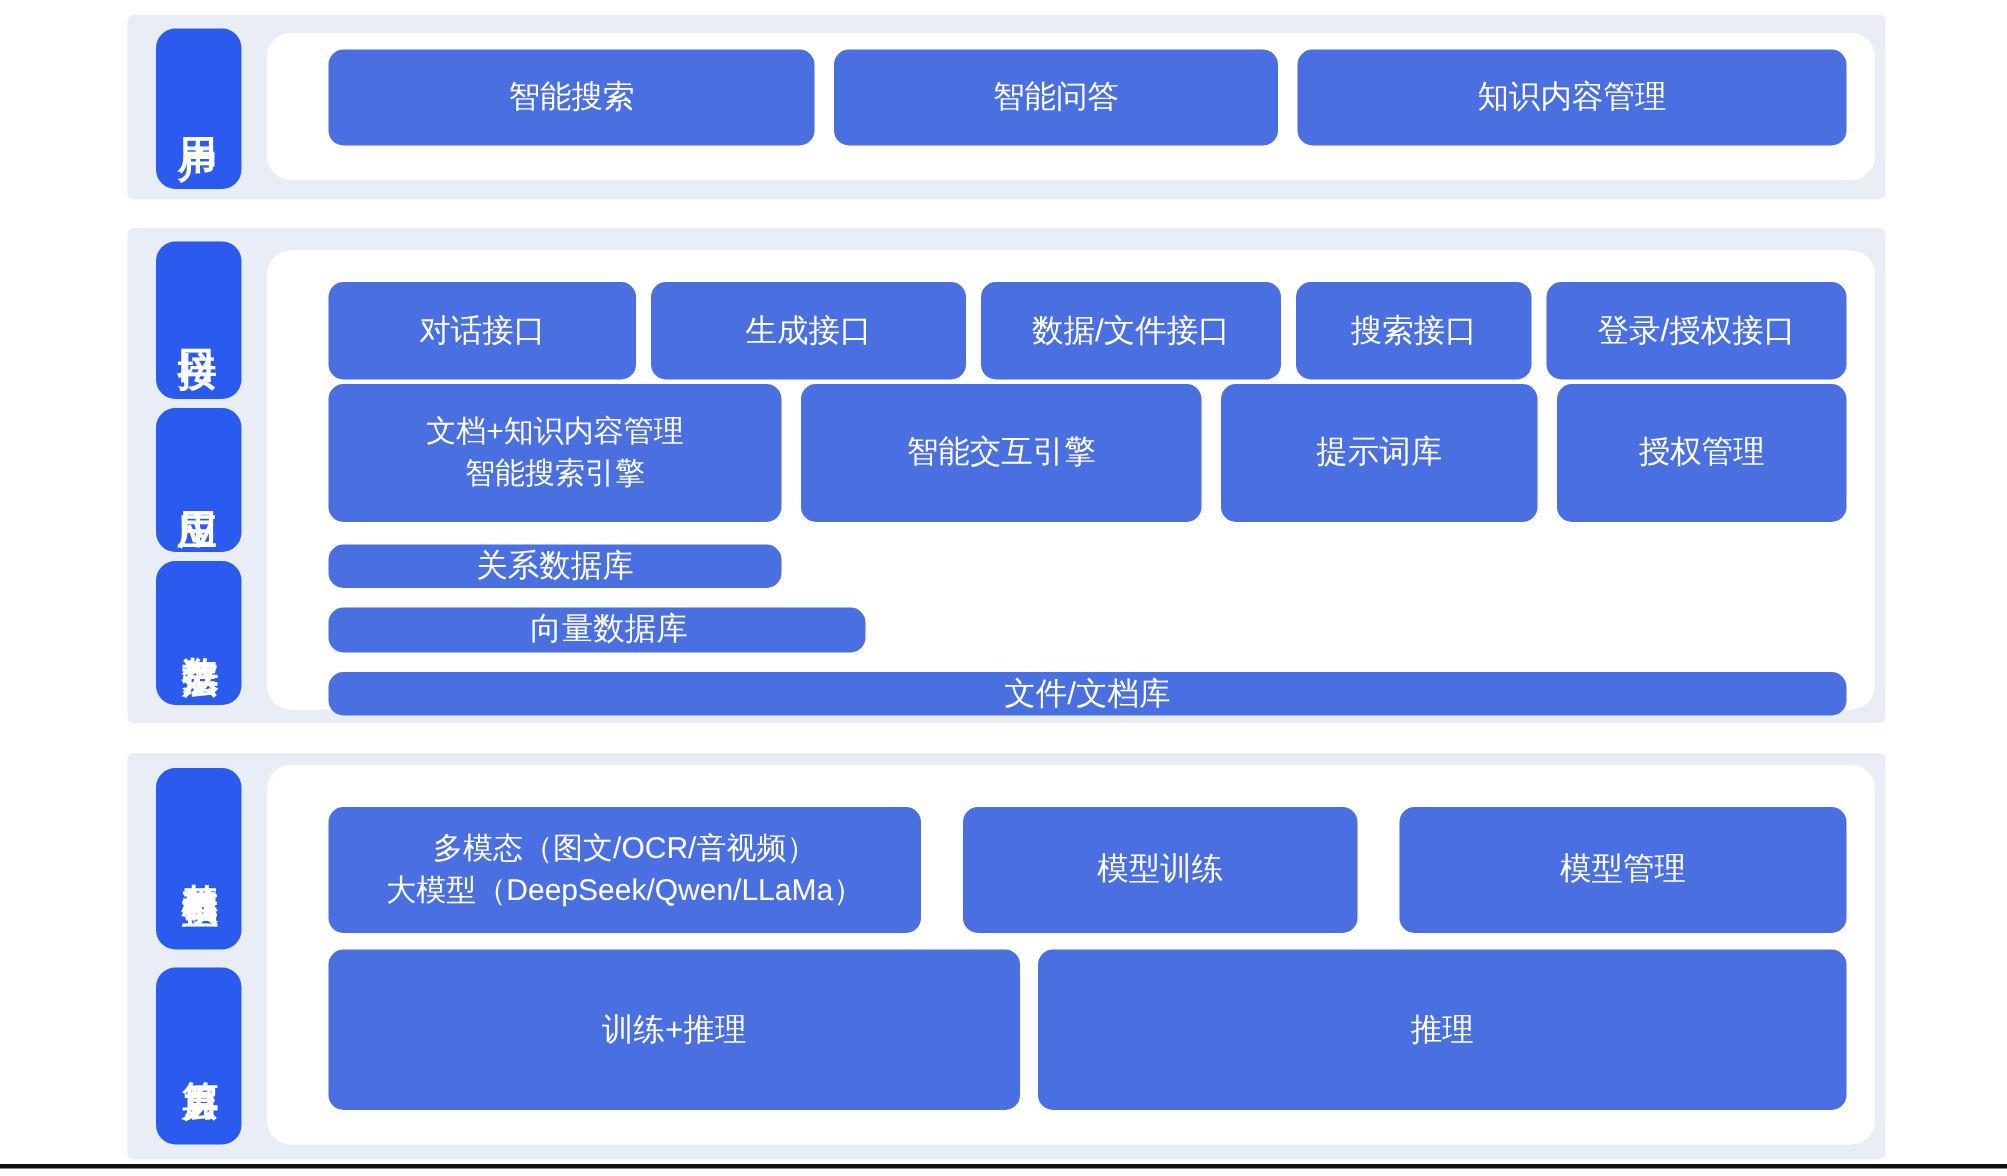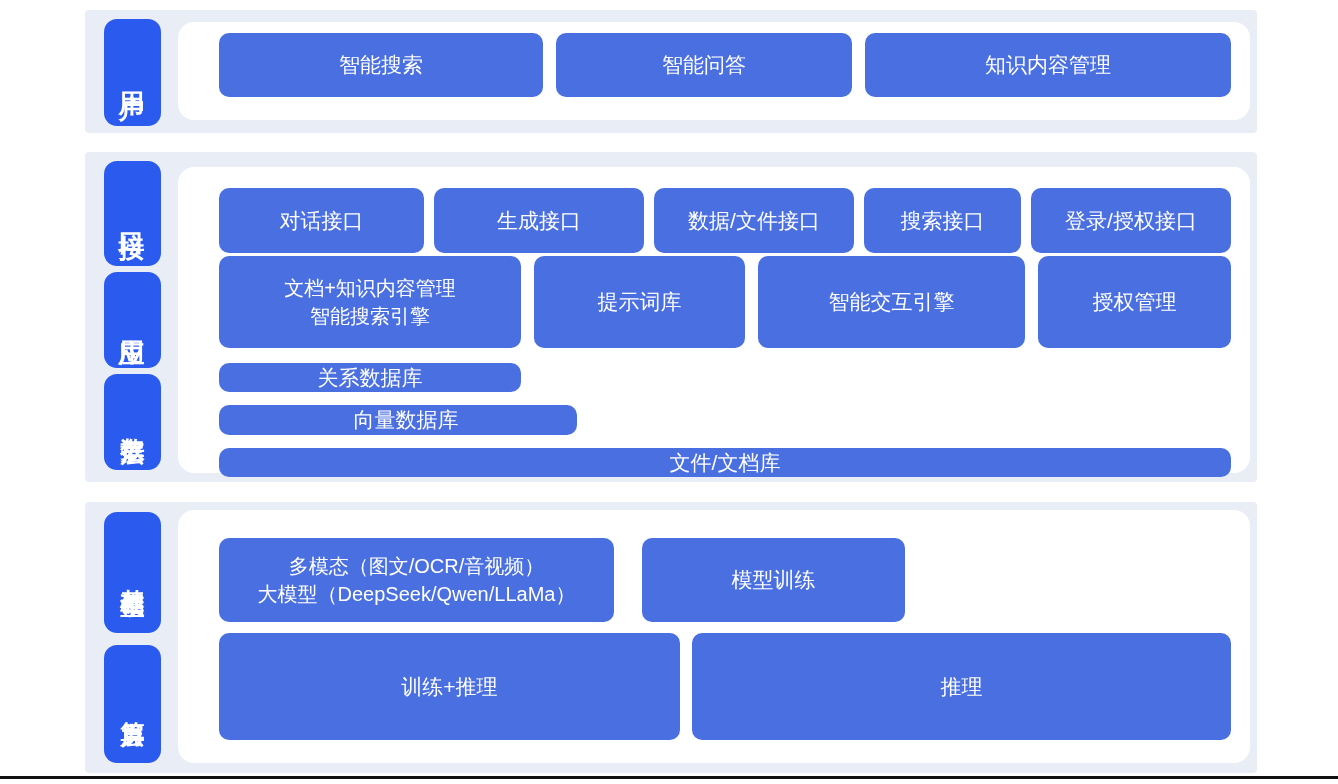--- a/index.html
+++ b/index.html
@@ -60,41 +60,42 @@
     <div class="row" style="margin-top:21px;height:65px;gap:10px;">
       <div class="box" style="width:205px;">对话接口</div>
       <div class="box" style="width:210px;">生成接口</div>
       <div class="box" style="width:200px;">数据/文件接口</div>
       <div class="box" style="width:157px;">搜索接口</div>
       <div class="box grow">登录/授权接口</div>
     </div>
     <div class="row" style="margin-top:3px;height:92px;gap:13px;">
       <div class="box" style="width:302px;font-size:20px;">文档+知识内容管理
 智能搜索引擎</div>
+      <div class="box" style="width:267px;">智能交互引擎</div>
       <div class="box" style="width:211px;">提示词库</div>
-      <div class="box" style="width:267px;">智能交互引擎</div>
       <div class="box grow">授权管理</div>
     </div>
     <div class="row" style="margin-top:15px;height:75px;gap:13px;flex-direction:column;">
       <div class="box" style="width:302px;">关系数据库</div>
       <div class="box" style="width:342px;padding-left:16px;">向量数据库</div>
       <div class="box grow">文件/文档库</div>
     </div>
   </div>
 </div>
 
 <div class="band" id="band-foundation">
   <div class="pill" style="top:10px;height:121px;font-size:24px;">基础模型</div>
   <div class="pill" style="top:143px;height:118px;font-size:24px;">算力层</div>
 
   <div class="panel" id="panel-foundation">
     <div class="row" style="margin-top:28px;height:84px;gap:28px;">
       <div class="box" style="width:395px;font-size:20px;">多模态（图文/OCR/音视频）
 大模型（DeepSeek/Qwen/LLaMa）</div>
       <div class="box" style="width:263px;">模型训练</div>
+      <div class="box grow">模型管理</div>
     </div>
     <div class="row" style="margin-top:11px;height:107px;gap:12px;">
       <div class="box" style="width:461px;">训练+推理</div>
       <div class="box grow">推理</div>
     </div>
   </div>
 </div>
 
 <div id="bottom-rule"></div>
 

